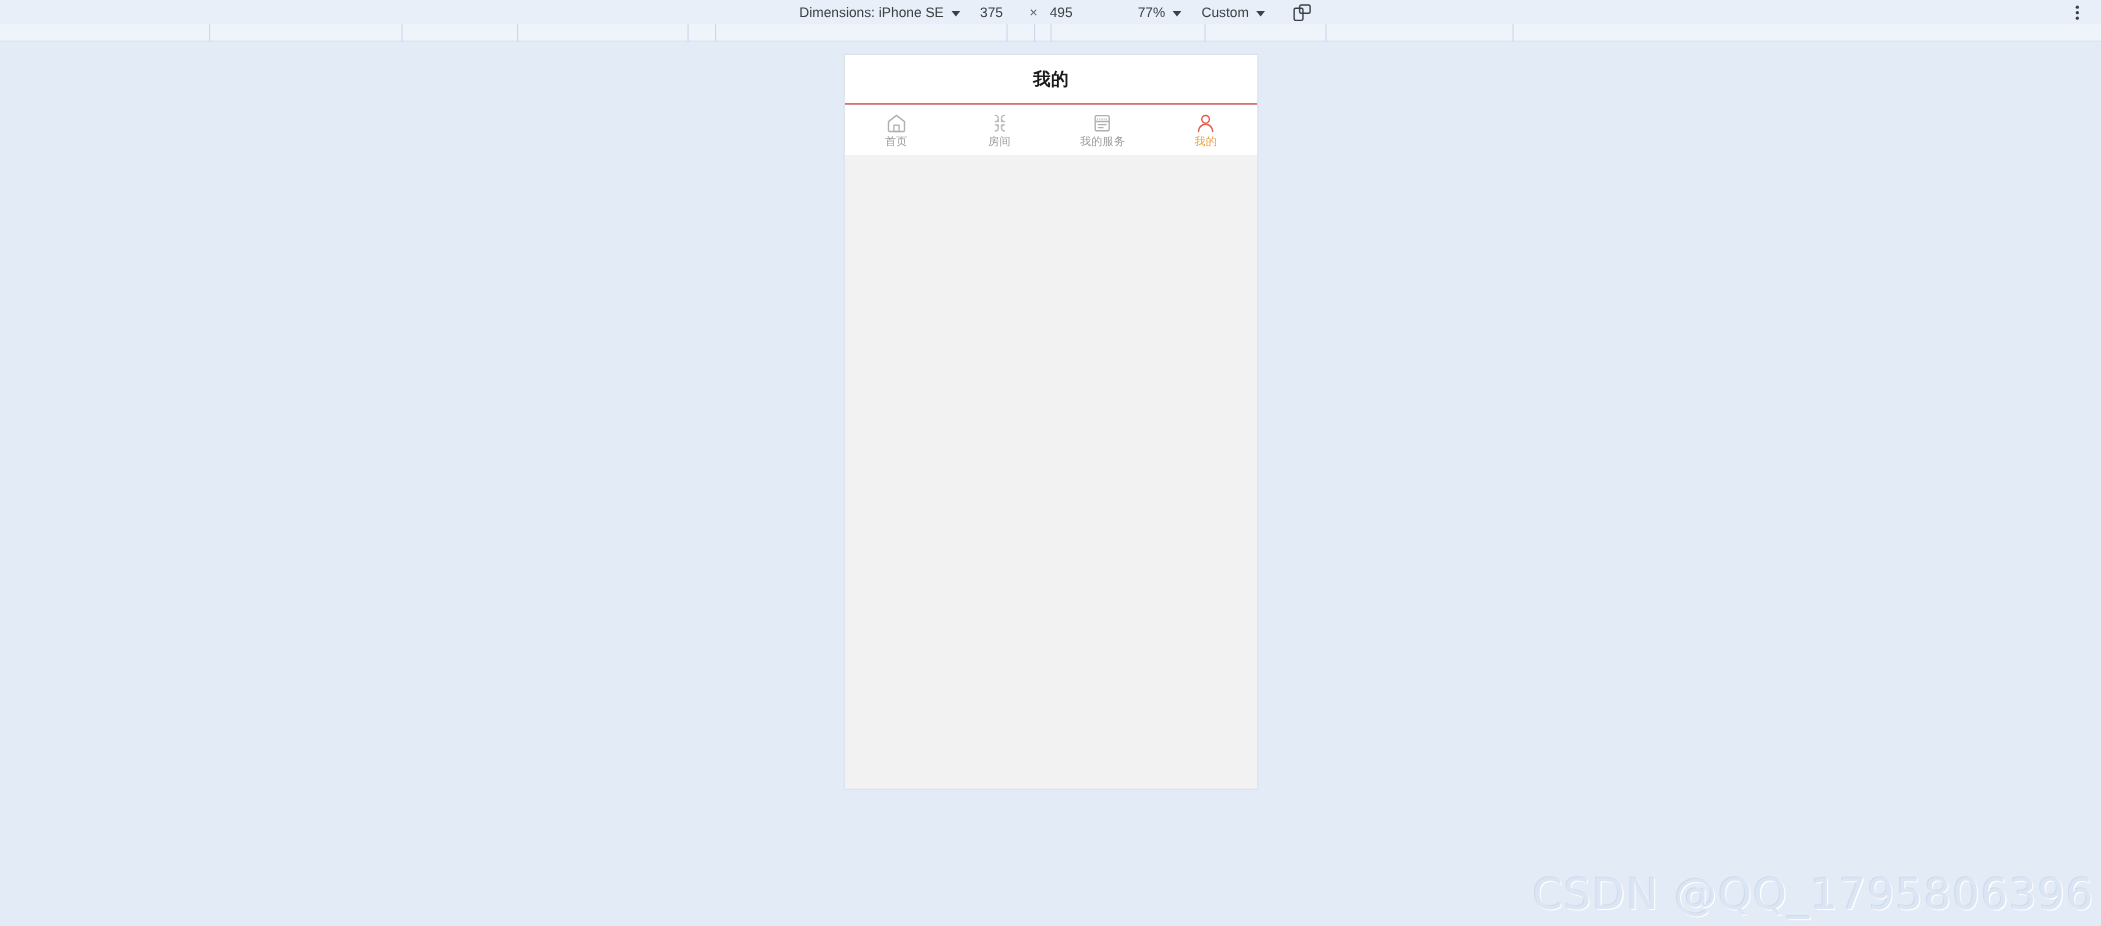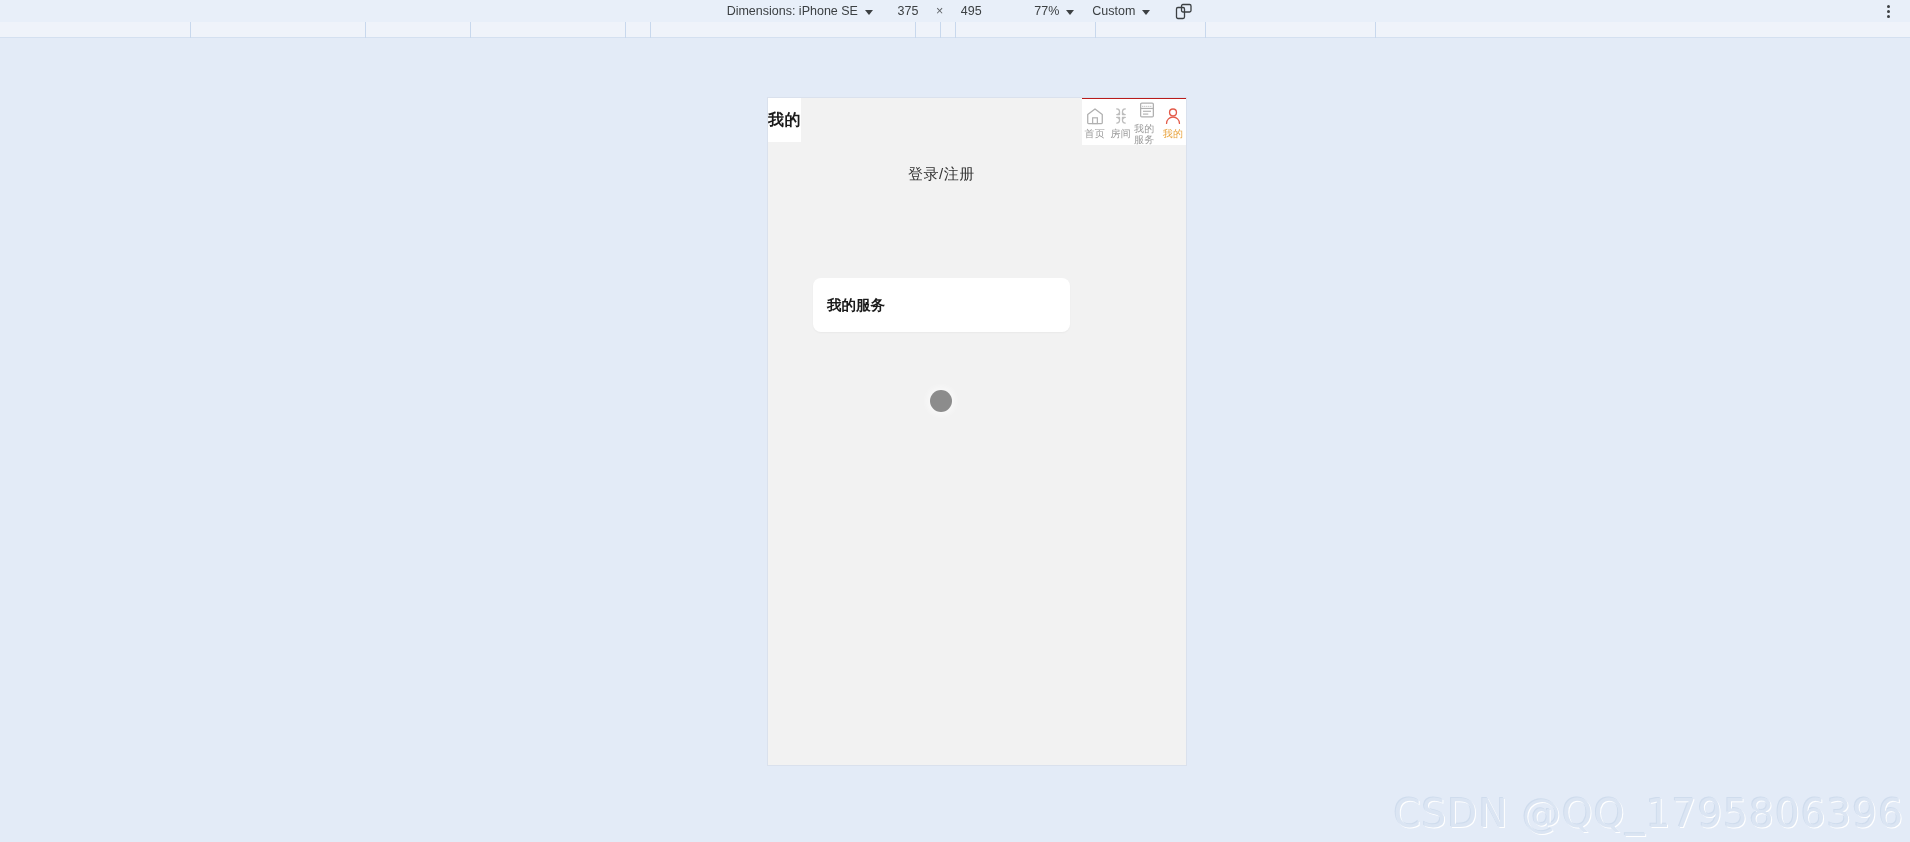--- a/index.html
+++ b/index.html
@@ -41,21 +41,20 @@
     border-left: 4px solid transparent;
     border-right: 4px solid transparent;
     border-top: 5px solid #3c4043;
     margin-left: 2px;
     position: relative;
     top: 1px;
   }
   .tb-dim {
     color: #3c4043;
     min-width: 34px;
-    text-align: center;
   }
   .tb-x { color: #5f6368; padding: 0 6px; }
   #rotate-icon { margin-left: 16px; display: flex; align-items: center; }
   #menu-icon {
     position: absolute;
     right: 14px; top: 3px;
     width: 16px; height: 16px;
     display: flex; flex-direction: column;
     align-items: center; justify-content: center;
     gap: 2px;
@@ -86,27 +85,26 @@
     position: absolute;
     top: 38px; left: 0;
     width: 1910px; height: 804px;
     background: #e3ebf7;
   }
 
   
   #phone {
     position: absolute;
     left: 768px; top: 12px;
-    width: 418px; height: 667px;
+    width: 375px; height: 667px;
     background: #f2f2f2;
     overflow: hidden;
     box-shadow: 0 0 0 1px rgba(0,0,0,0.04);
     display: flex;
-    flex-direction: row;
-    margin-top: 48px;
+    flex-direction: column;
   }
 
   
   #nav-header {
     height: 44px;
     background: #ffffff;
     display: flex;
     align-items: center;
     justify-content: center;
     flex: none;
@@ -265,32 +263,20 @@
   </div>
 
 <div id="canvas">
 
   <div id="phone">
 
     <div id="nav-header">
       <div id="nav-title">我的</div>
     </div>
 
-    <div id="app-body">
-
-      <div id="profile-block">
-        <div id="login-link">登录/注册</div>
-      </div>
-
-      <div id="service-card">
-        <span id="service-title">我的服务</span>
-      </div>
-
-      <div id="loading-indicator"></div>
-    </div>
 
     <div id="tab-bar">
 
       <div class="tab-item">
         <span class="tab-icon">
           <svg width="20" height="20" viewBox="0 0 22 22" aria-hidden="true">
             <path d="M3 9.4 L11 3.2 L19 9.4 L19 18.4 A0.9 0.9 0 0 1 18.1 19.3 L3.9 19.3 A0.9 0.9 0 0 1 3 18.4 Z" fill="none" stroke="#b0b0b0" stroke-width="1.4" stroke-linejoin="round"></path>
             <rect x="8.4" y="13" width="5.2" height="6.3" fill="none" stroke="#b0b0b0" stroke-width="1.3"></rect>
           </svg>
         </span>

